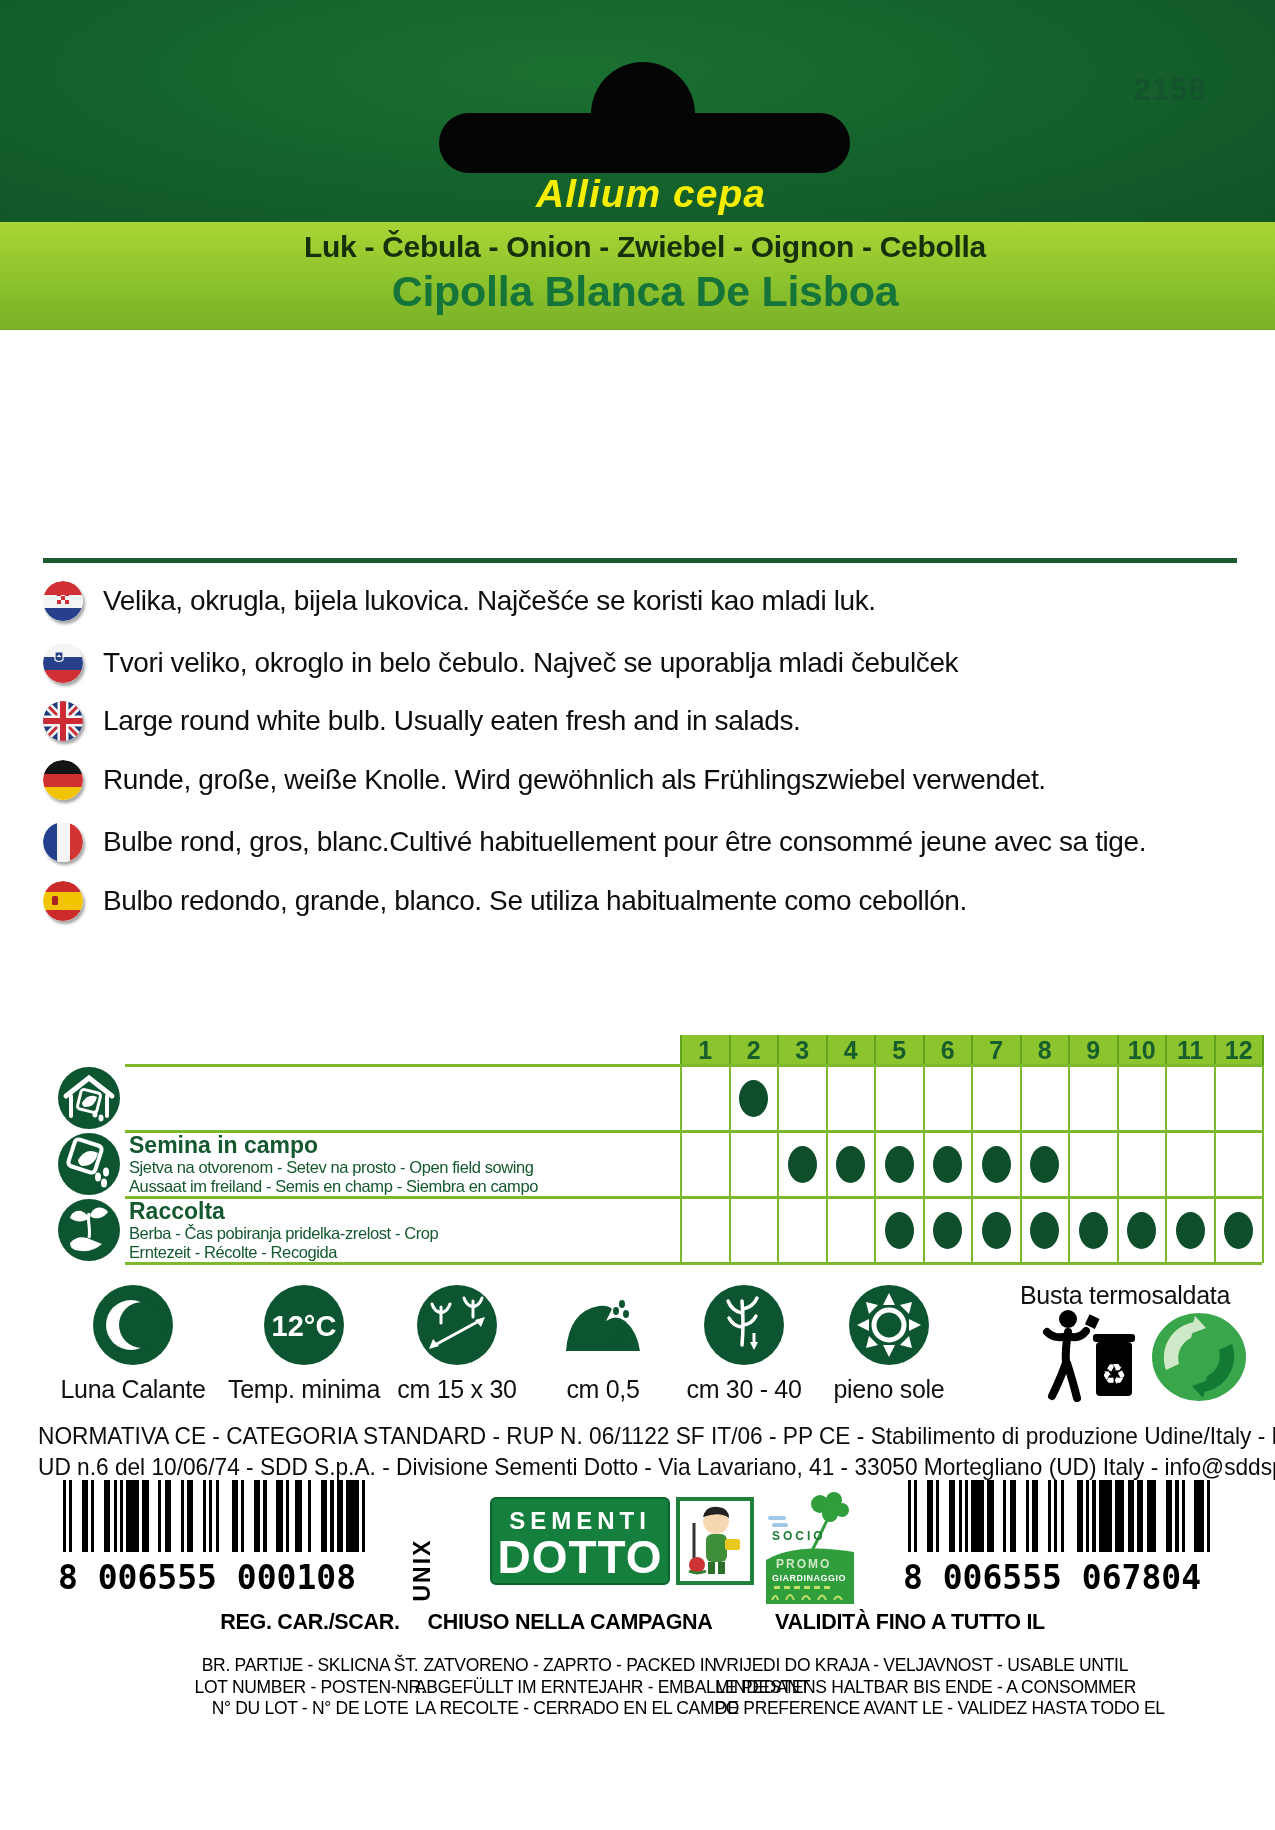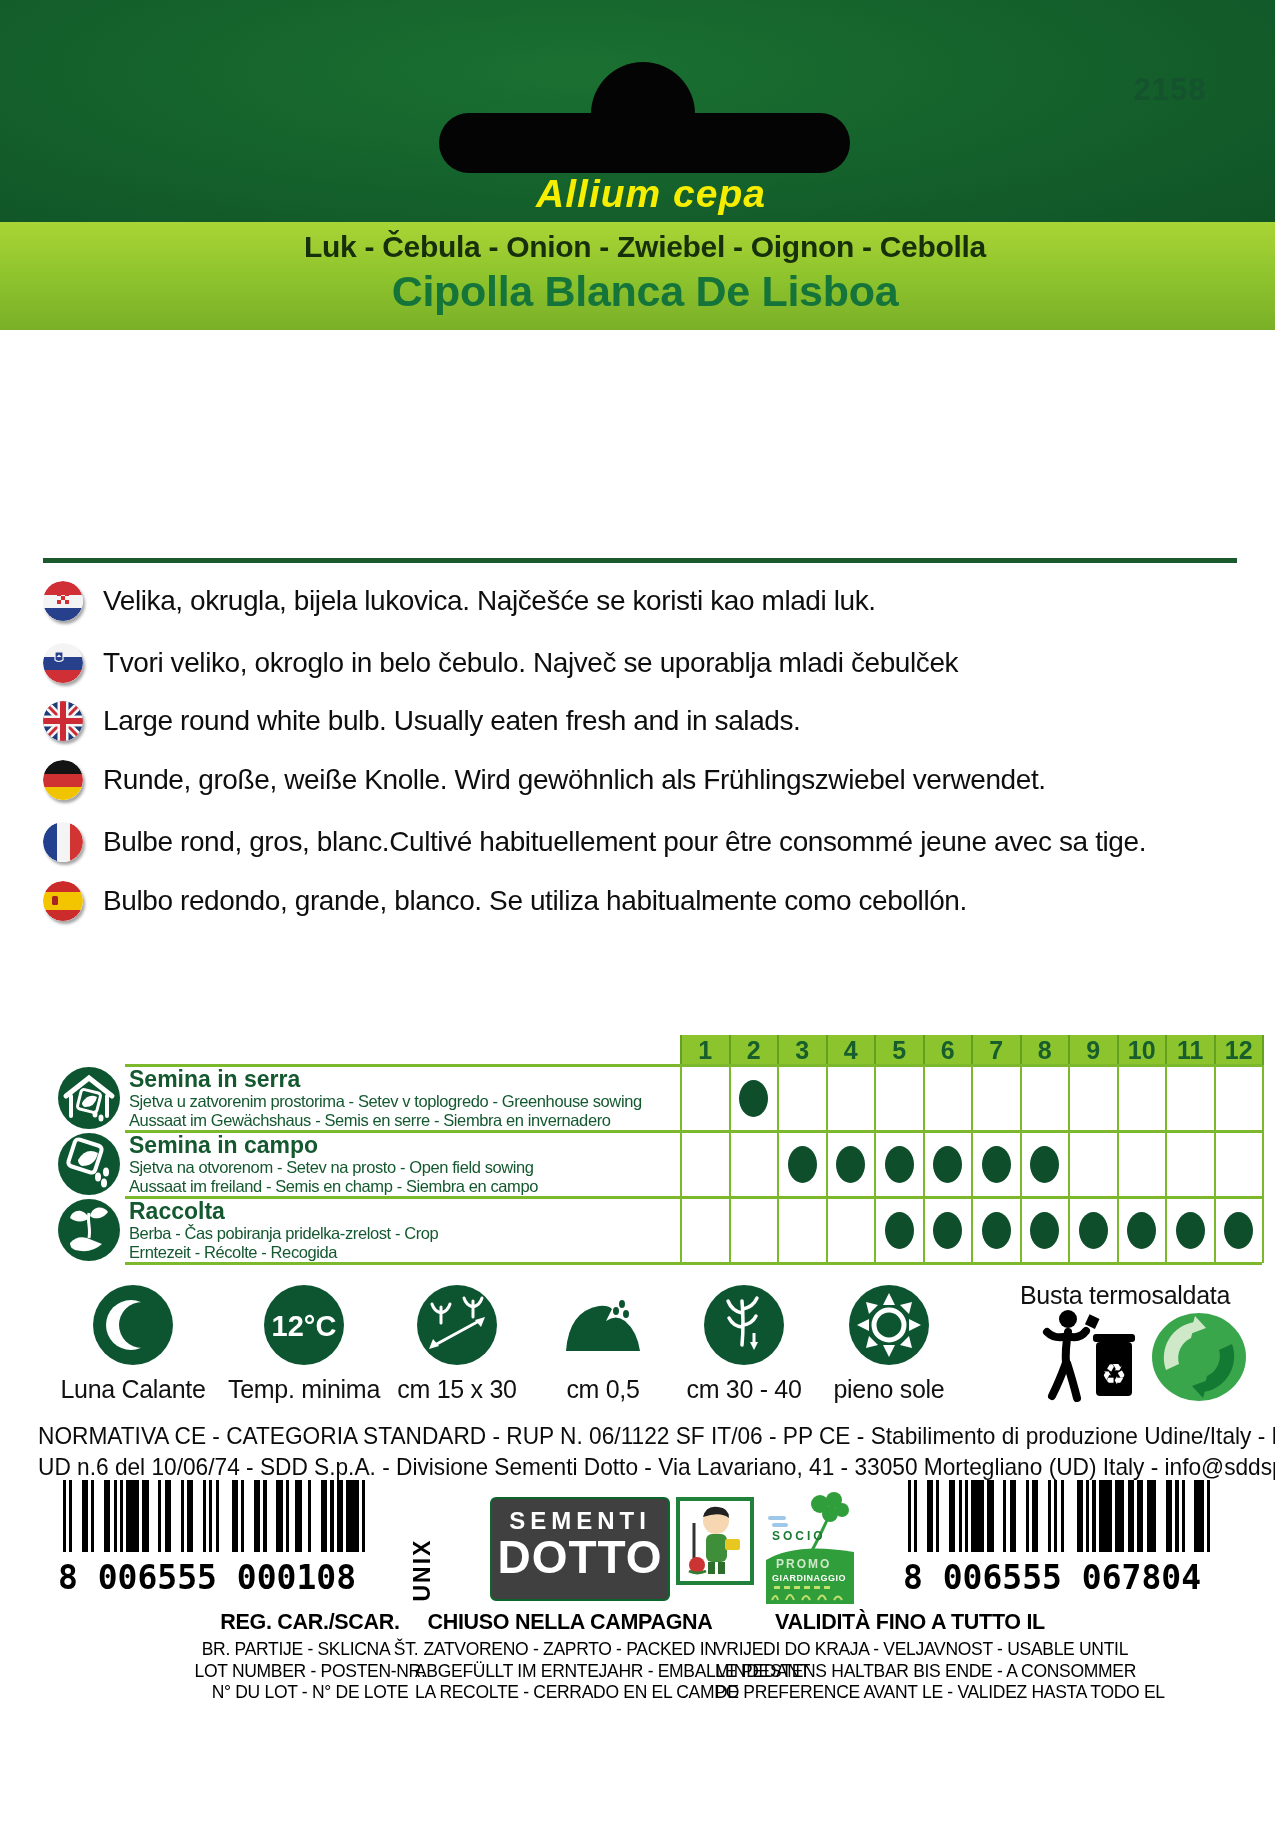--- a/index.html
+++ b/index.html
@@ -66,29 +66,29 @@
   .barcode-block{position:absolute;top:1480px;width:312px;text-align:left;}
   .bars{display:flex;justify-content:center;align-items:flex-start;height:86px;}
   .bars i{display:block;width:3.2px;height:72px;}
   .bb{background:#000;}
   .bw{background:transparent;}
   .bg{height:84px;}
   .bdigits{font-family:"DejaVu Sans Mono",monospace;font-size:33px;font-weight:600;color:#000;
            letter-spacing:0;margin-top:-8px;white-space:pre;}
   #unix{position:absolute;left:382px;top:1548px;width:80px;transform:rotate(-90deg);
         font-size:23px;font-weight:bold;letter-spacing:2px;color:#000;}
-  #brand-logo{position:absolute;left:490px;top:1497px;width:180px;height:104px;background:#404040;
+  #brand-logo{position:absolute;left:490px;top:1497px;width:180px;height:88px;background:#15803d;
         border:2px solid #0c662c;border-radius:6px;box-sizing:border-box;text-align:center;color:#fff;}
   #brand-line1{font-size:24px;font-weight:bold;letter-spacing:5px;margin-top:8px;}
   #brand-line2{font-size:46px;font-weight:bold;letter-spacing:1px;line-height:44px;}
   #gardener-box{position:absolute;left:676px;top:1497px;width:78px;height:88px;background:#fff;
         border:4px solid #20813a;box-sizing:border-box;}
   #clover-logo{position:absolute;left:766px;top:1492px;width:88px;height:112px;}
   .foot-col{position:absolute;top:1610px;text-align:center;color:#000;}
-  .foot-title{font-size:21.5px;font-weight:bold;margin-bottom:4px;letter-spacing:-0.3px;white-space:nowrap;}
+  .foot-title{font-size:21.5px;font-weight:bold;margin-bottom:20px;letter-spacing:-0.3px;white-space:nowrap;}
   .foot-line{font-size:17.5px;line-height:21.5px;letter-spacing:-0.3px;white-space:nowrap;}
   #foot-col-1{left:170px;width:280px;}
   #foot-col-2{left:415px;width:310px;}
   #foot-col-3{left:715px;width:390px;}
 </style>
 </head>
 <body>
 
 <div id="page">
 
@@ -223,25 +223,20 @@
     <div class="cal-row" style="top:30px;">
       <svg class="row-icon" viewBox="0 0 64 64">
         <circle cx="32" cy="32" r="31" fill="#0d5530"></circle>
         <path d="M9 30 L32 12 L55 30" stroke="#fff" stroke-width="5" fill="none" stroke-linecap="round"></path>
         <path d="M14 30 V50 M50 30 V50" stroke="#fff" stroke-width="4" stroke-linecap="round"></path>
         <rect x="22" y="25" width="20" height="20" rx="3" transform="rotate(14 32 35)" fill="none" stroke="#fff" stroke-width="3"></rect>
         <path d="M25 37 Q31 27 40 31 Q38 41 28 41 Q25 40 25 37 Z" fill="#fff"></path>
         <ellipse cx="38" cy="48" rx="2.5" ry="3.5" fill="#fff"></ellipse>
           <ellipse cx="44" cy="52" rx="2.5" ry="3.5" fill="#fff"></ellipse>
       </svg>
-      <div class="row-labels">
-        <div class="row-title">Semina in serra</div>
-        <div class="row-sub">Sjetva u zatvorenim prostorima - Setev v toplogredo - Greenhouse sowing</div>
-        <div class="row-sub">Aussaat im Gewächshaus - Semis en serre - Siembra en invernadero</div>
-      </div>
       <div class="cells">
           <div class="cell"></div>
           <div class="cell">
             <span class="dot"></span>
           </div>
           <div class="cell"></div>
           <div class="cell"></div>
           <div class="cell"></div>
           <div class="cell"></div>
           <div class="cell"></div>

